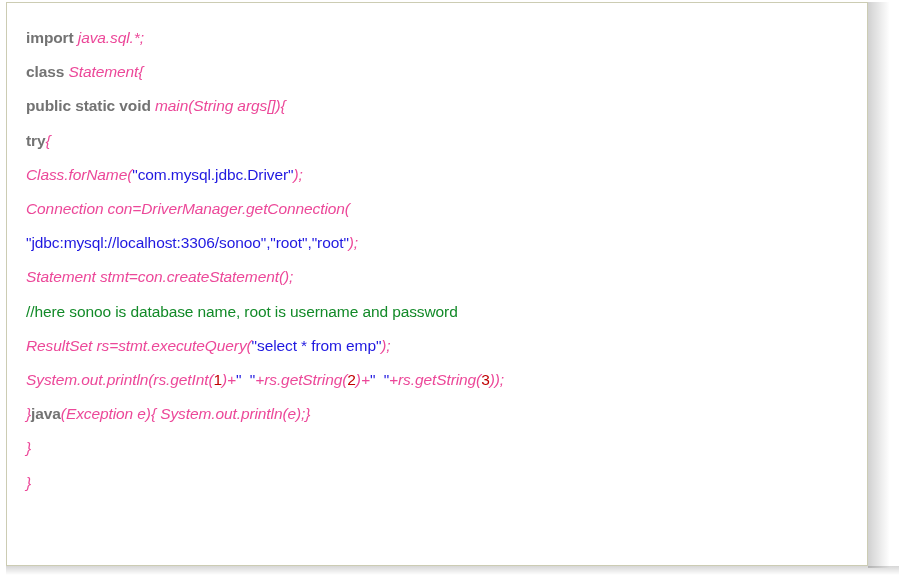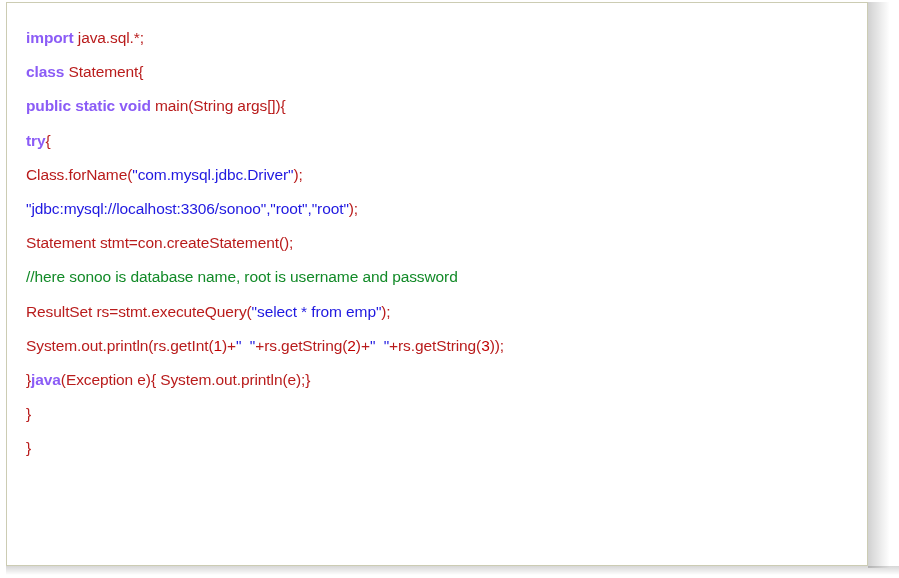--- a/index.html
+++ b/index.html
@@ -60,51 +60,53 @@
   .code-line {
     font-family: "Liberation Sans", sans-serif;
     font-size: 15.5px;
     line-height: 34.2px;
     color: #1a1a1a;
     white-space: pre;
     letter-spacing: -0.1px;
   }
 
   .kw {
-    color: #8b5cf6;
+    color: #737373;
     font-weight: bold;
   }
   .str {
     color: #1f18e0;
   }
   .cmt {
     color: #128a28;
   }
   .num {
     color: #c00000;
   }
   .pln {
-    color: #b91c1c;
+    color: #ec4899;
+    font-style: italic;
   }
 </style>
 </head>
 <body>
 
 <div id="page-root">
 
   <div class="shadow-right"></div>
   <div class="shadow-bottom"></div>
 
   <div class="code-box" style="background: rgb(255, 255, 255); border-color: rgb(204, 204, 179);">
     <div class="code-lines">
         <div class="code-line"><span class="kw">import</span><span class="pln"> java.sql.*;</span></div>
         <div class="code-line"><span class="kw">class</span><span class="pln"> Statement{</span></div>
         <div class="code-line"><span class="kw">public static void</span><span class="pln"> main(String args[]){</span></div>
         <div class="code-line"><span class="kw">try</span><span class="pln">{</span></div>
         <div class="code-line"><span class="pln">Class.forName(</span><span class="str">"com.mysql.jdbc.Driver"</span><span class="pln">);</span></div>
+        <div class="code-line"><span class="pln">Connection con=DriverManager.getConnection(</span></div>
         <div class="code-line"><span class="str">"jdbc:mysql://localhost:3306/sonoo","root","root"</span><span class="pln">);</span></div>
         <div class="code-line"><span class="pln">Statement stmt=con.createStatement();</span></div>
         <div class="code-line"><span class="cmt">//here sonoo is database name, root is username and password</span></div>
         <div class="code-line"><span class="pln">ResultSet rs=stmt.executeQuery(</span><span class="str">"select * from emp"</span><span class="pln">);</span></div>
         <div class="code-line"><span class="pln">System.out.println(rs.getInt(</span><span class="num">1</span><span class="pln">)+</span><span class="str">"  "</span><span class="pln">+rs.getString(</span><span class="num">2</span><span class="pln">)+</span><span class="str">"  "</span><span class="pln">+rs.getString(</span><span class="num">3</span><span class="pln">));</span></div>
         <div class="code-line"><span class="pln">}</span><span class="kw">java</span><span class="pln">(Exception e){ System.out.println(e);}</span></div>
         <div class="code-line"><span class="pln">}</span></div>
         <div class="code-line"><span class="pln">}</span></div>
       </div>
   </div>

